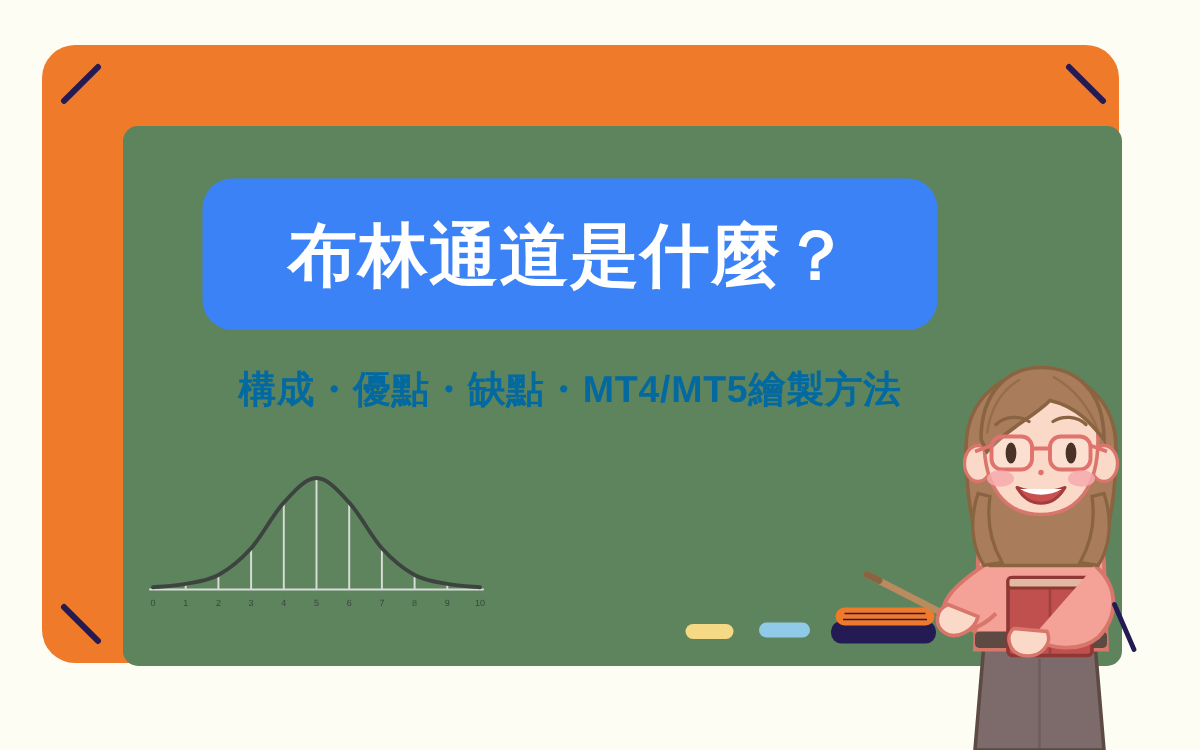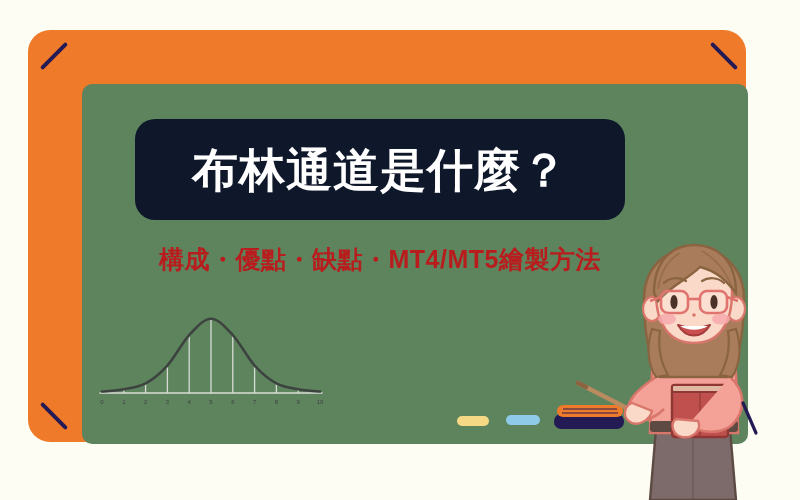--- a/index.html
+++ b/index.html
@@ -57,21 +57,21 @@
   .corner-tick.bl { left: 52px;  top: 398px; transform: rotate(-45deg); }
   .corner-tick.br { left: 716px; top: 398px; transform: rotate(45deg); }
 
   
   .title-badge {
     position: absolute;
     left: 135px;
     top: 119px;
     width: 490px;
     height: 101px;
-    background: #0f172a;
+    background: #3b82f6;
     border-radius: 20px;
     display: flex;
     align-items: center;
     justify-content: center;
   }
 
   .title-text {
     color: #ffffff;
     font-size: 46px;
     font-weight: bold;
@@ -80,21 +80,21 @@
     white-space: nowrap;
   }
 
   
   .subtitle {
     position: absolute;
     left: 120px;
     top: 243px;
     width: 520px;
     text-align: center;
-    color: #b91c1c;
+    color: #0369a1;
     font-size: 25px;
     font-weight: bold;
     letter-spacing: 0.5px;
     white-space: nowrap;
   }
 
   
   .chart-wrap {
     position: absolute;
     left: 96px;

